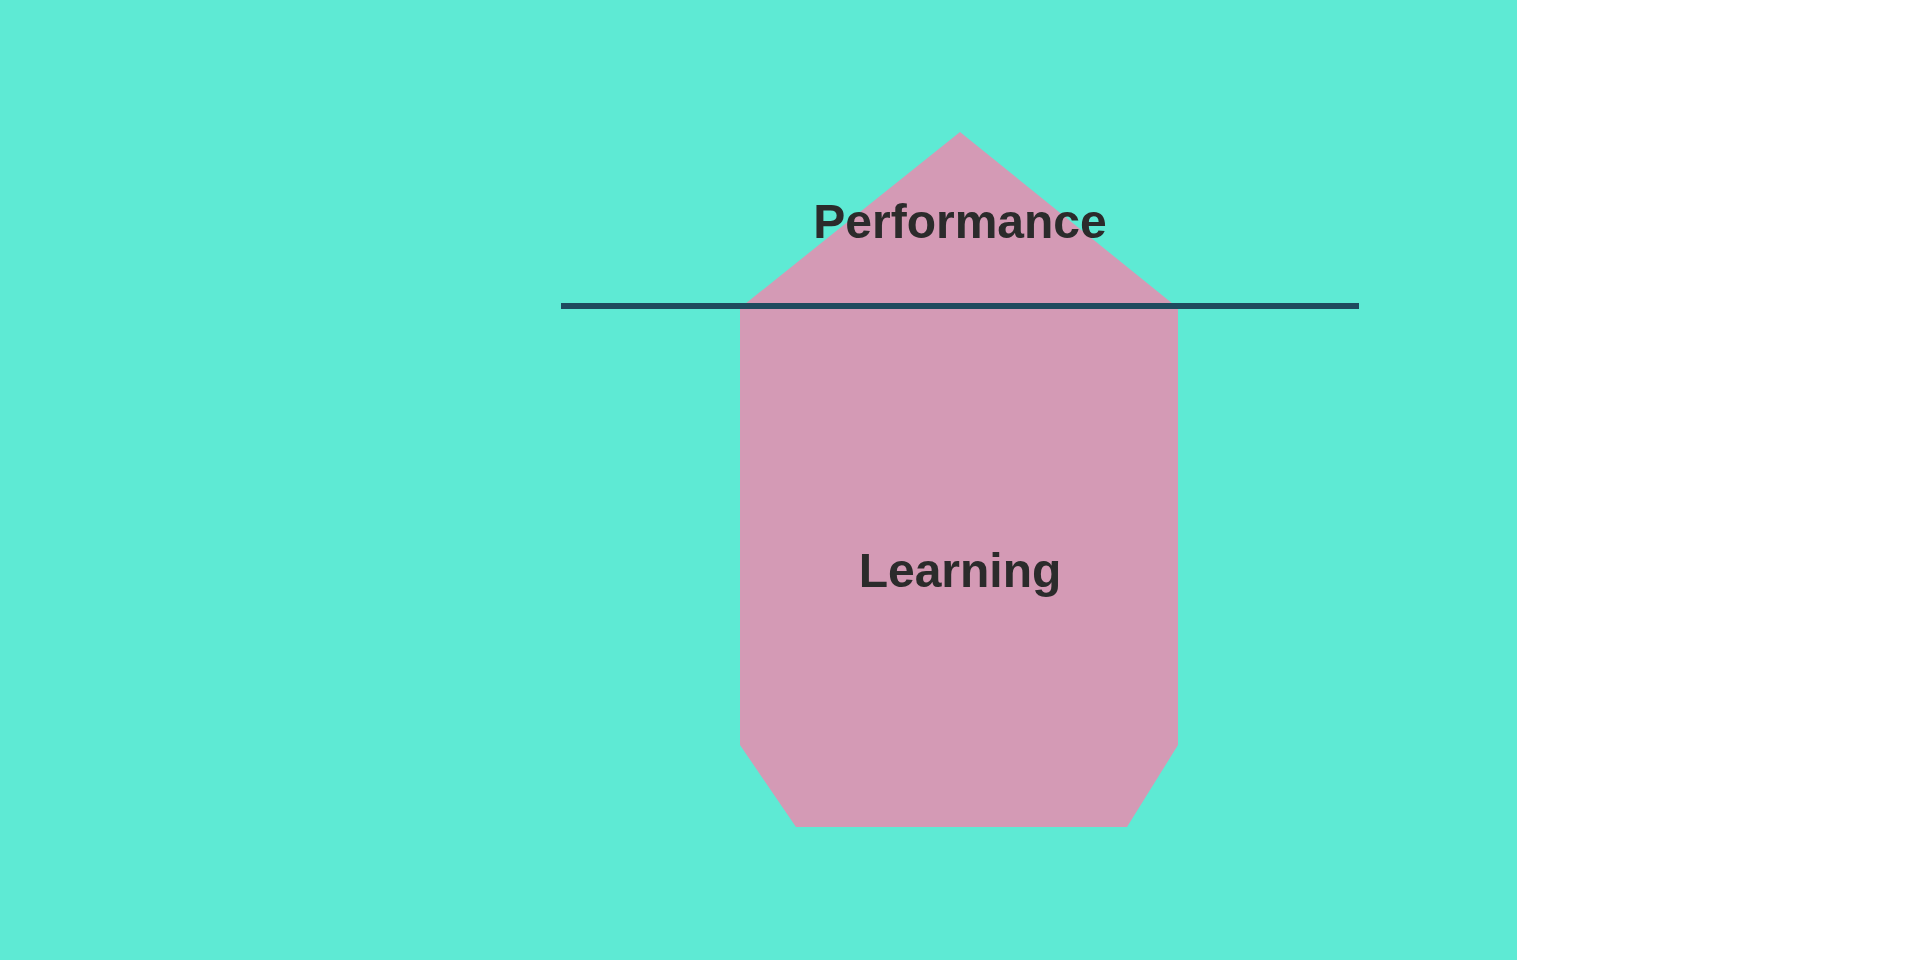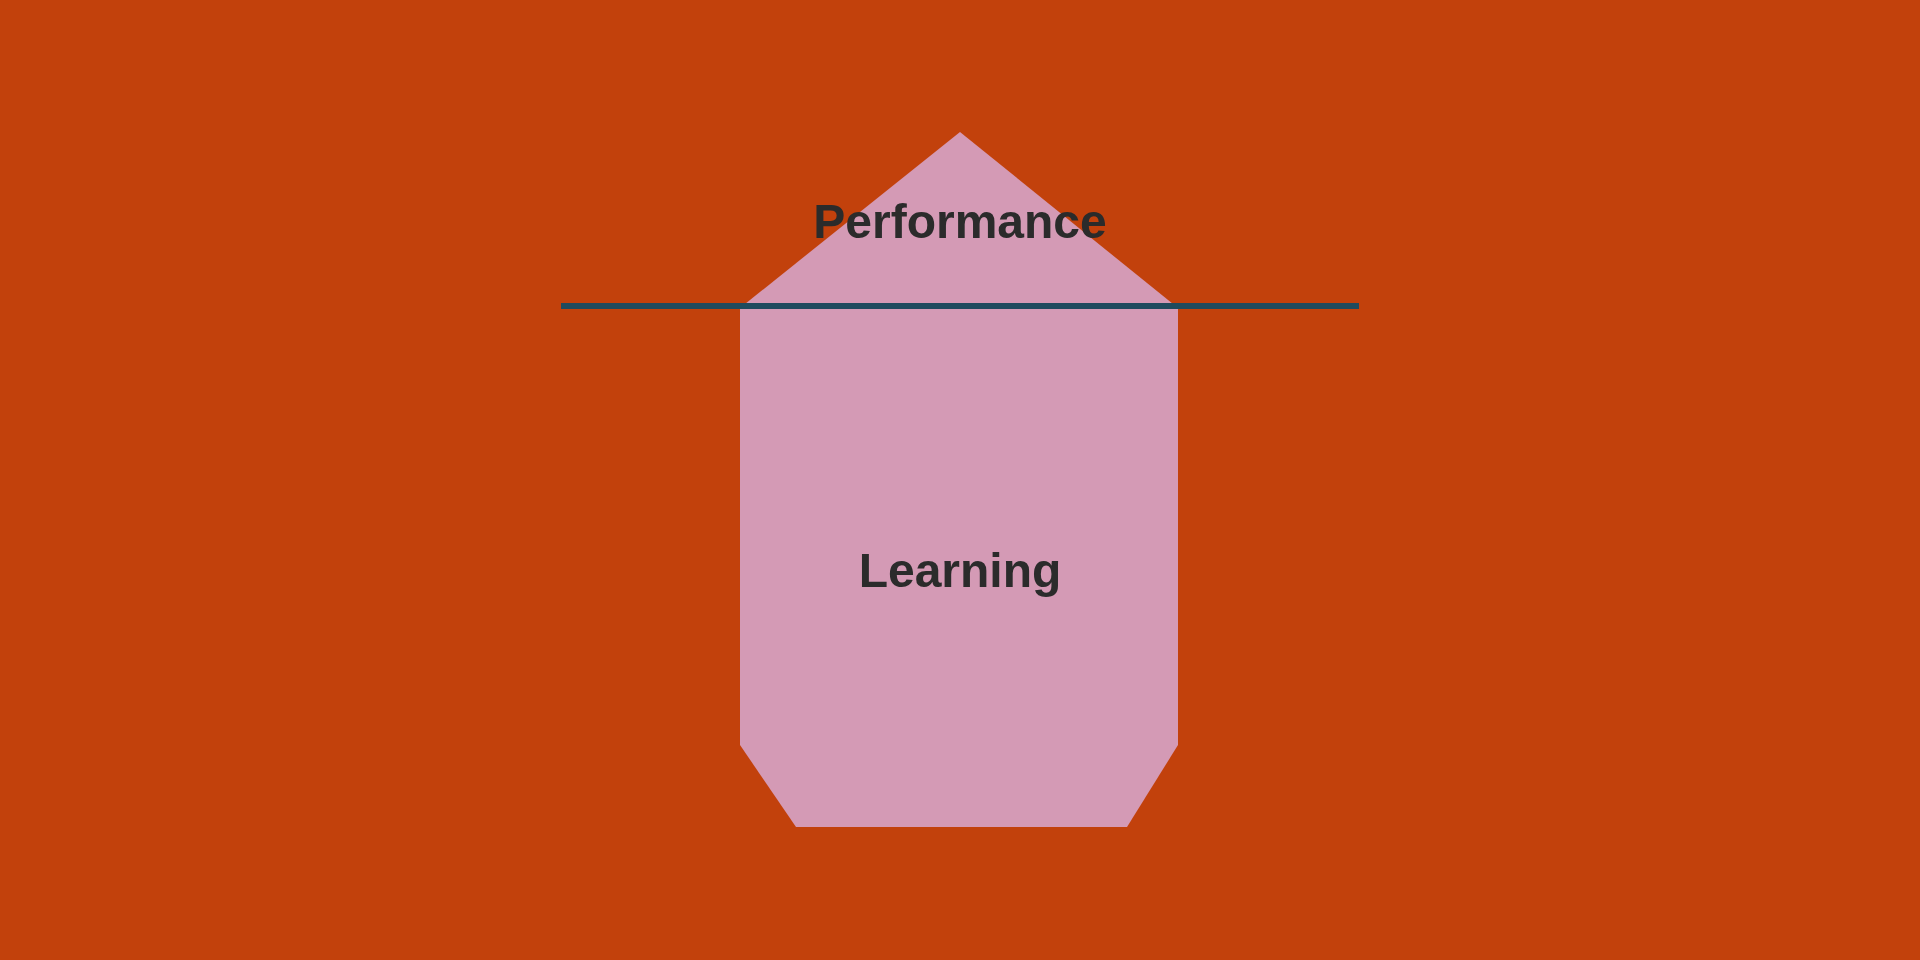--- a/index.html
+++ b/index.html
@@ -6,23 +6,23 @@
     margin: 0;
     padding: 0;
     background: #ffffff;
     width: 1920px;
     height: 960px;
     overflow: hidden;
     font-family: "Liberation Sans", sans-serif;
   }
   .canvas {
     position: relative;
-    width: 1920px;
+    width: 1517px;
     height: 960px;
-    background: #c2410c;
+    background: #5eead4;
   }
   .canvas svg {
     position: absolute;
     top: 0;
     left: 0;
     display: block;
   }
   .diagram-label {
     font-family: "Liberation Sans", sans-serif;
     font-weight: bold;

